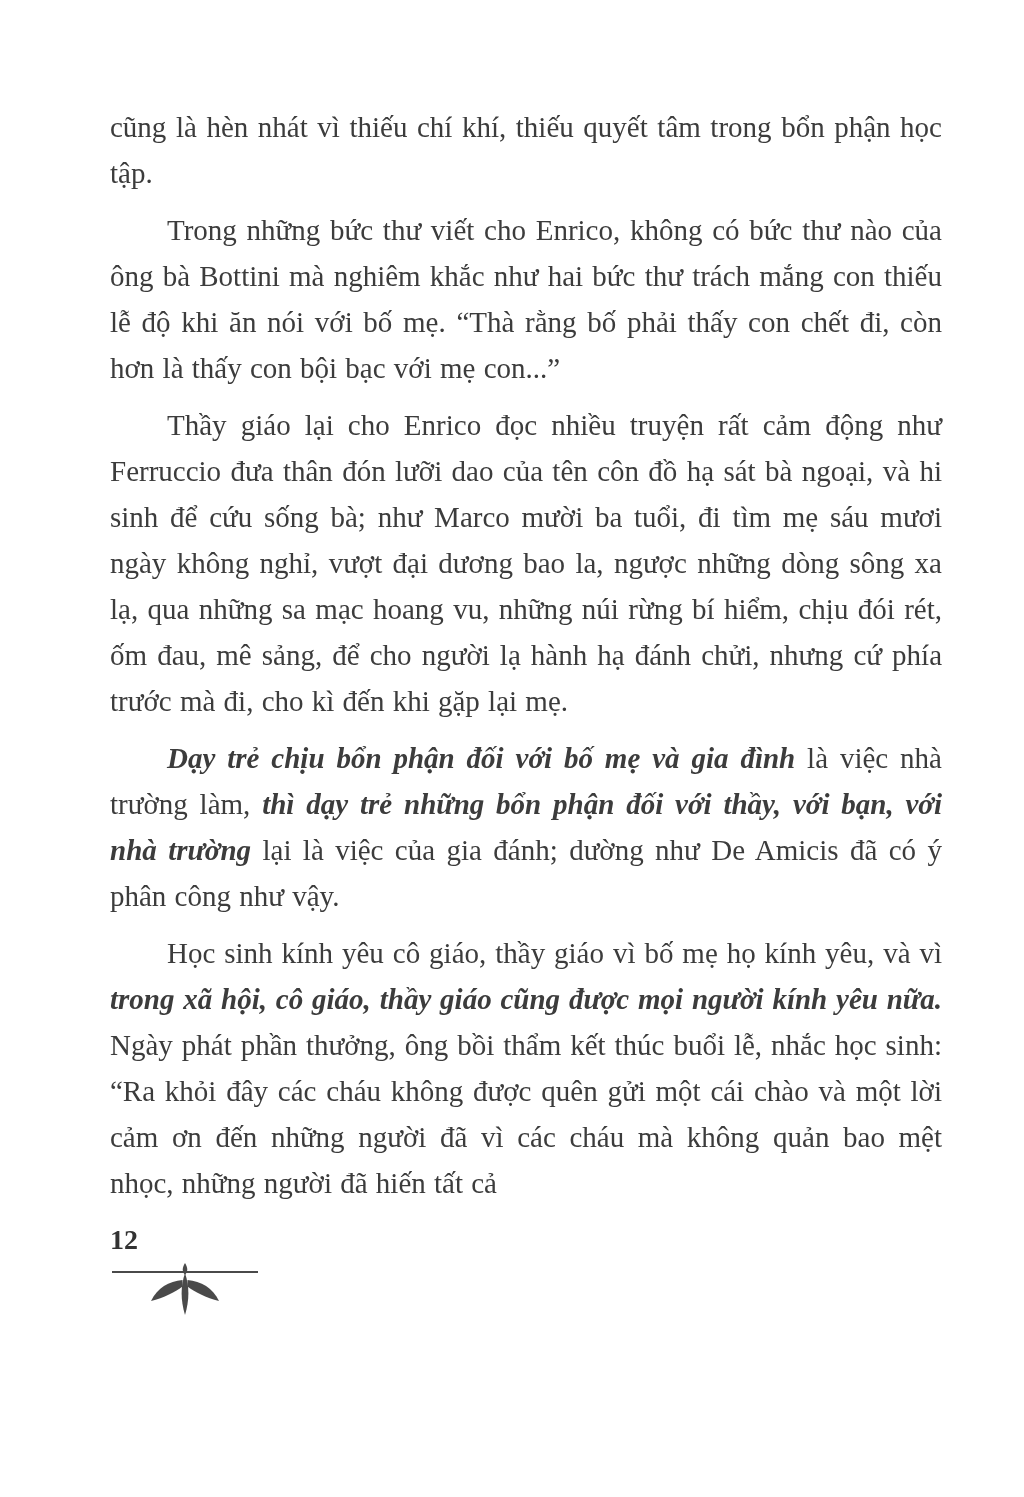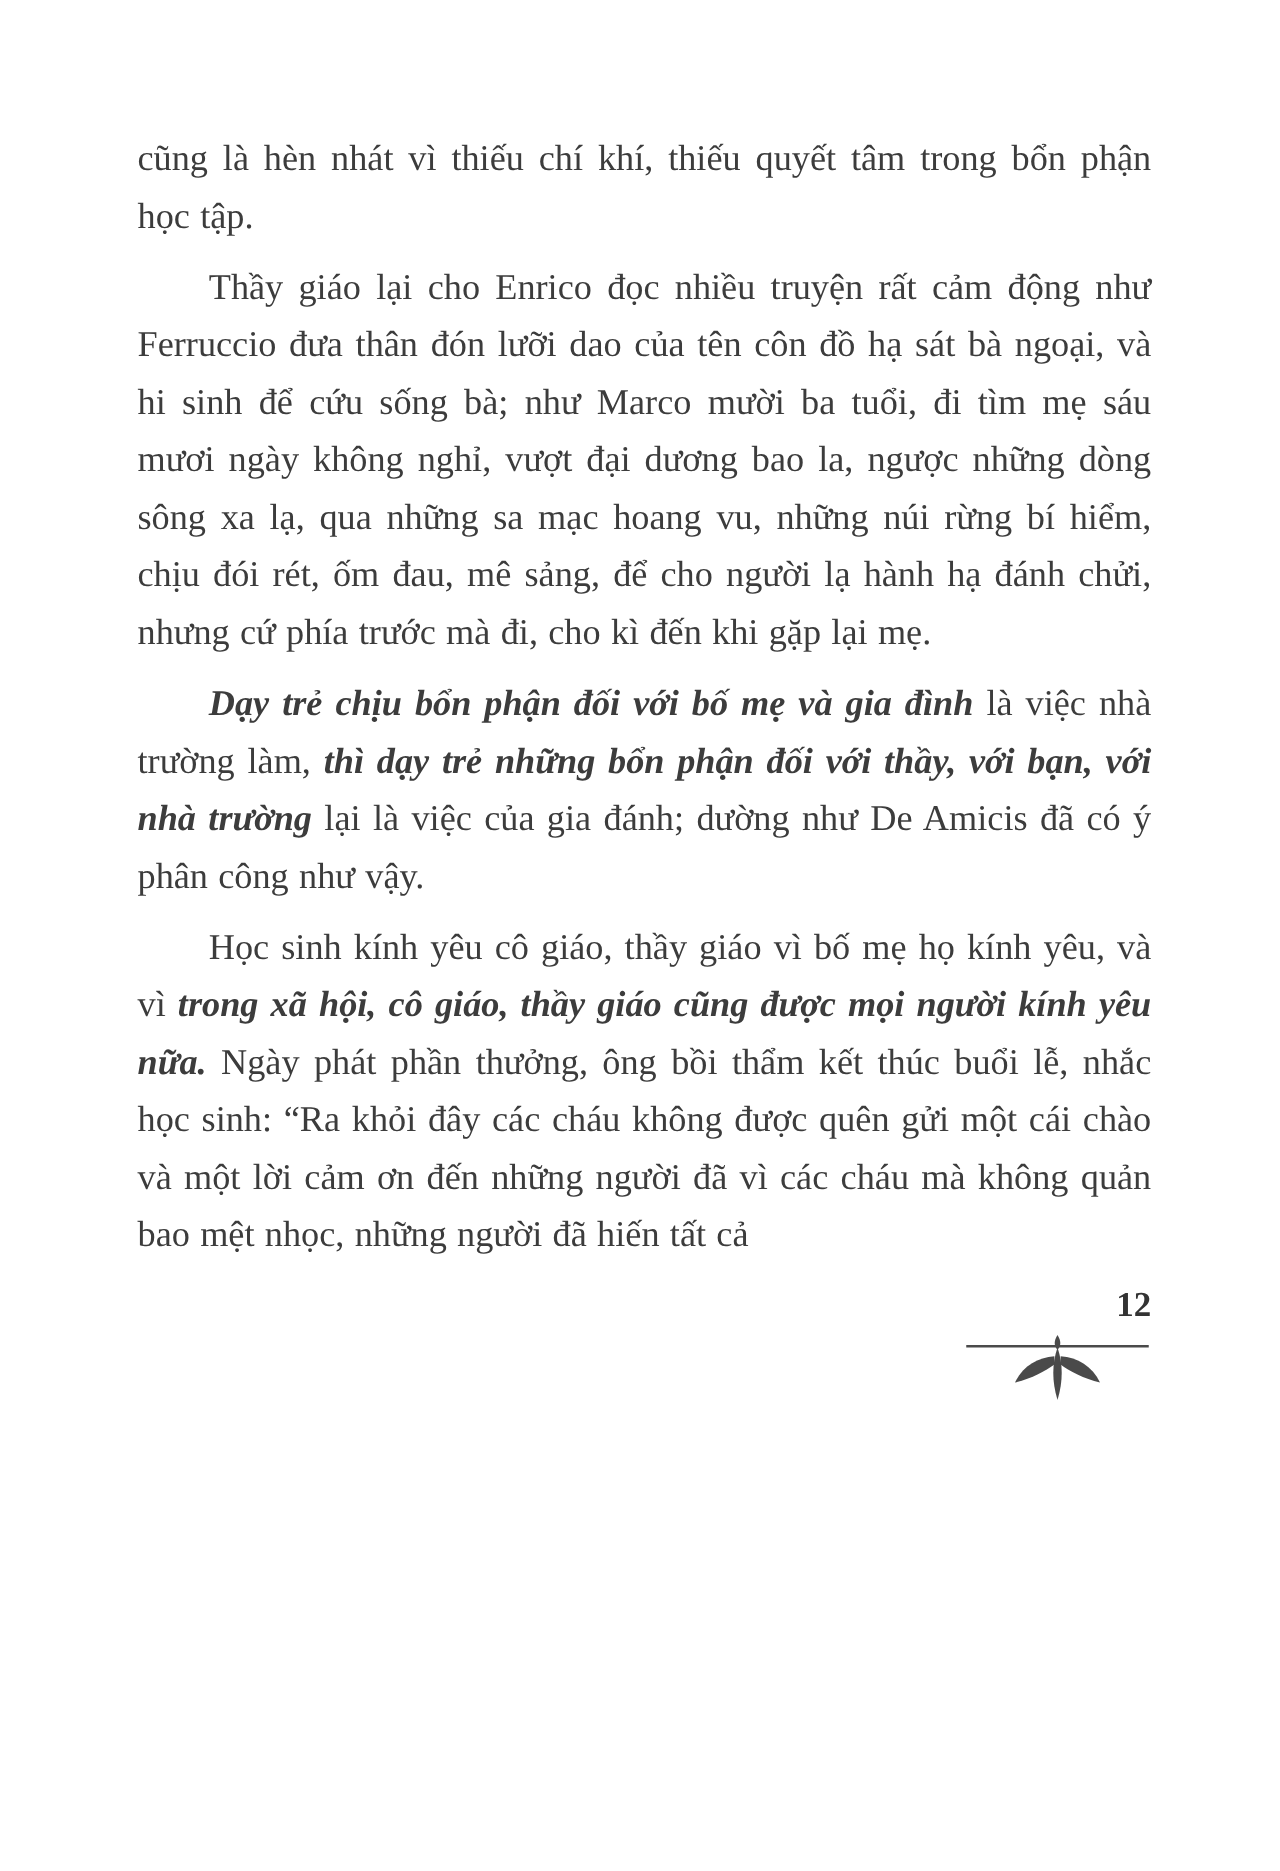--- a/index.html
+++ b/index.html
@@ -11,21 +11,21 @@
     height: 1497px;
     background: #ffffff;
     color: #3c3c3c;
     font-family: "Liberation Serif", "DejaVu Serif", serif;
     overflow: hidden;
     position: relative;
   }
   .page {
     box-sizing: border-box;
     width: 1024px;
-    padding: 104px 103px 0 110px;
+    padding: 104px 82px 0 110px;
   }
   .para {
     font-size: 29px;
     line-height: 46px;
     text-align: justify;
     margin: 0 0 11px 0;
     word-spacing: 1px;
   }
   .para.indent {
     text-indent: 57px;
@@ -33,40 +33,41 @@
   .seg-normal {
     font-weight: normal;
     font-style: normal;
   }
   .seg-em {
     font-weight: bold;
     font-style: italic;
   }
   .page-footer {
     margin-top: 18px;
-    text-align: right;
+    text-align: left;
   }
   .page-number {
     font-size: 28px;
     font-weight: bold;
     line-height: 32px;
     color: #333333;
   }
   .ornament {
     margin-top: 4px;
     line-height: 0;
   }
 </style>
 </head>
 <body style="background: rgb(255, 255, 255); color: rgb(60, 60, 60);">
 
 <div class="page">
 
   <div>
       <p class="para"><span class="seg-normal">cũng là hèn nhát vì thiếu chí khí, thiếu quyết tâm trong bổn phận học tập.</span></p>
+      <p class="para indent"><span class="seg-normal">Trong những bức thư viết cho Enrico, không có bức thư nào của ông bà Bottini mà nghiêm khắc như hai bức thư trách mắng con thiếu lễ độ khi ăn nói với bố mẹ. “Thà rằng bố phải thấy con chết đi, còn hơn là thấy con bội bạc với mẹ con...”</span></p>
       <p class="para indent"><span class="seg-normal">Thầy giáo lại cho Enrico đọc nhiều truyện rất cảm động như Ferruccio đưa thân đón lưỡi dao của tên côn đồ hạ sát bà ngoại, và hi sinh để cứu sống bà; như Marco mười ba tuổi, đi tìm mẹ sáu mươi ngày không nghỉ, vượt đại dương bao la, ngược những dòng sông xa lạ, qua những sa mạc hoang vu, những núi rừng bí hiểm, chịu đói rét, ốm đau, mê sảng, để cho người lạ hành hạ đánh chửi, nhưng cứ phía trước mà đi, cho kì đến khi gặp lại mẹ.</span></p>
       <p class="para indent"><span class="seg-em">Dạy trẻ chịu bổn phận đối với bố mẹ và gia đình</span><span class="seg-normal"> là việc nhà trường làm, </span><span class="seg-em">thì dạy trẻ những bổn phận đối với thầy, với bạn, với nhà trường</span><span class="seg-normal"> lại là việc của gia đánh; dường như De Amicis đã có ý phân công như vậy.</span></p>
       <p class="para indent"><span class="seg-normal">Học sinh kính yêu cô giáo, thầy giáo vì bố mẹ họ kính yêu, và vì </span><span class="seg-em">trong xã hội, cô giáo, thầy giáo cũng được mọi người kính yêu nữa.</span><span class="seg-normal"> Ngày phát phần thưởng, ông bồi thẩm kết thúc buổi lễ, nhắc học sinh: “Ra khỏi đây các cháu không được quên gửi một cái chào và một lời cảm ơn đến những người đã vì các cháu mà không quản bao mệt nhọc, những người đã hiến tất cả</span></p>
     </div>
 
   <footer class="page-footer">
     <div class="page-number">12</div>
     <div class="ornament">
       <svg width="150" height="58" viewBox="0 0 150 58" aria-hidden="true">
         <line x1="2" y1="12" x2="148" y2="12" stroke="#4a4a4a" stroke-width="2"></line>

